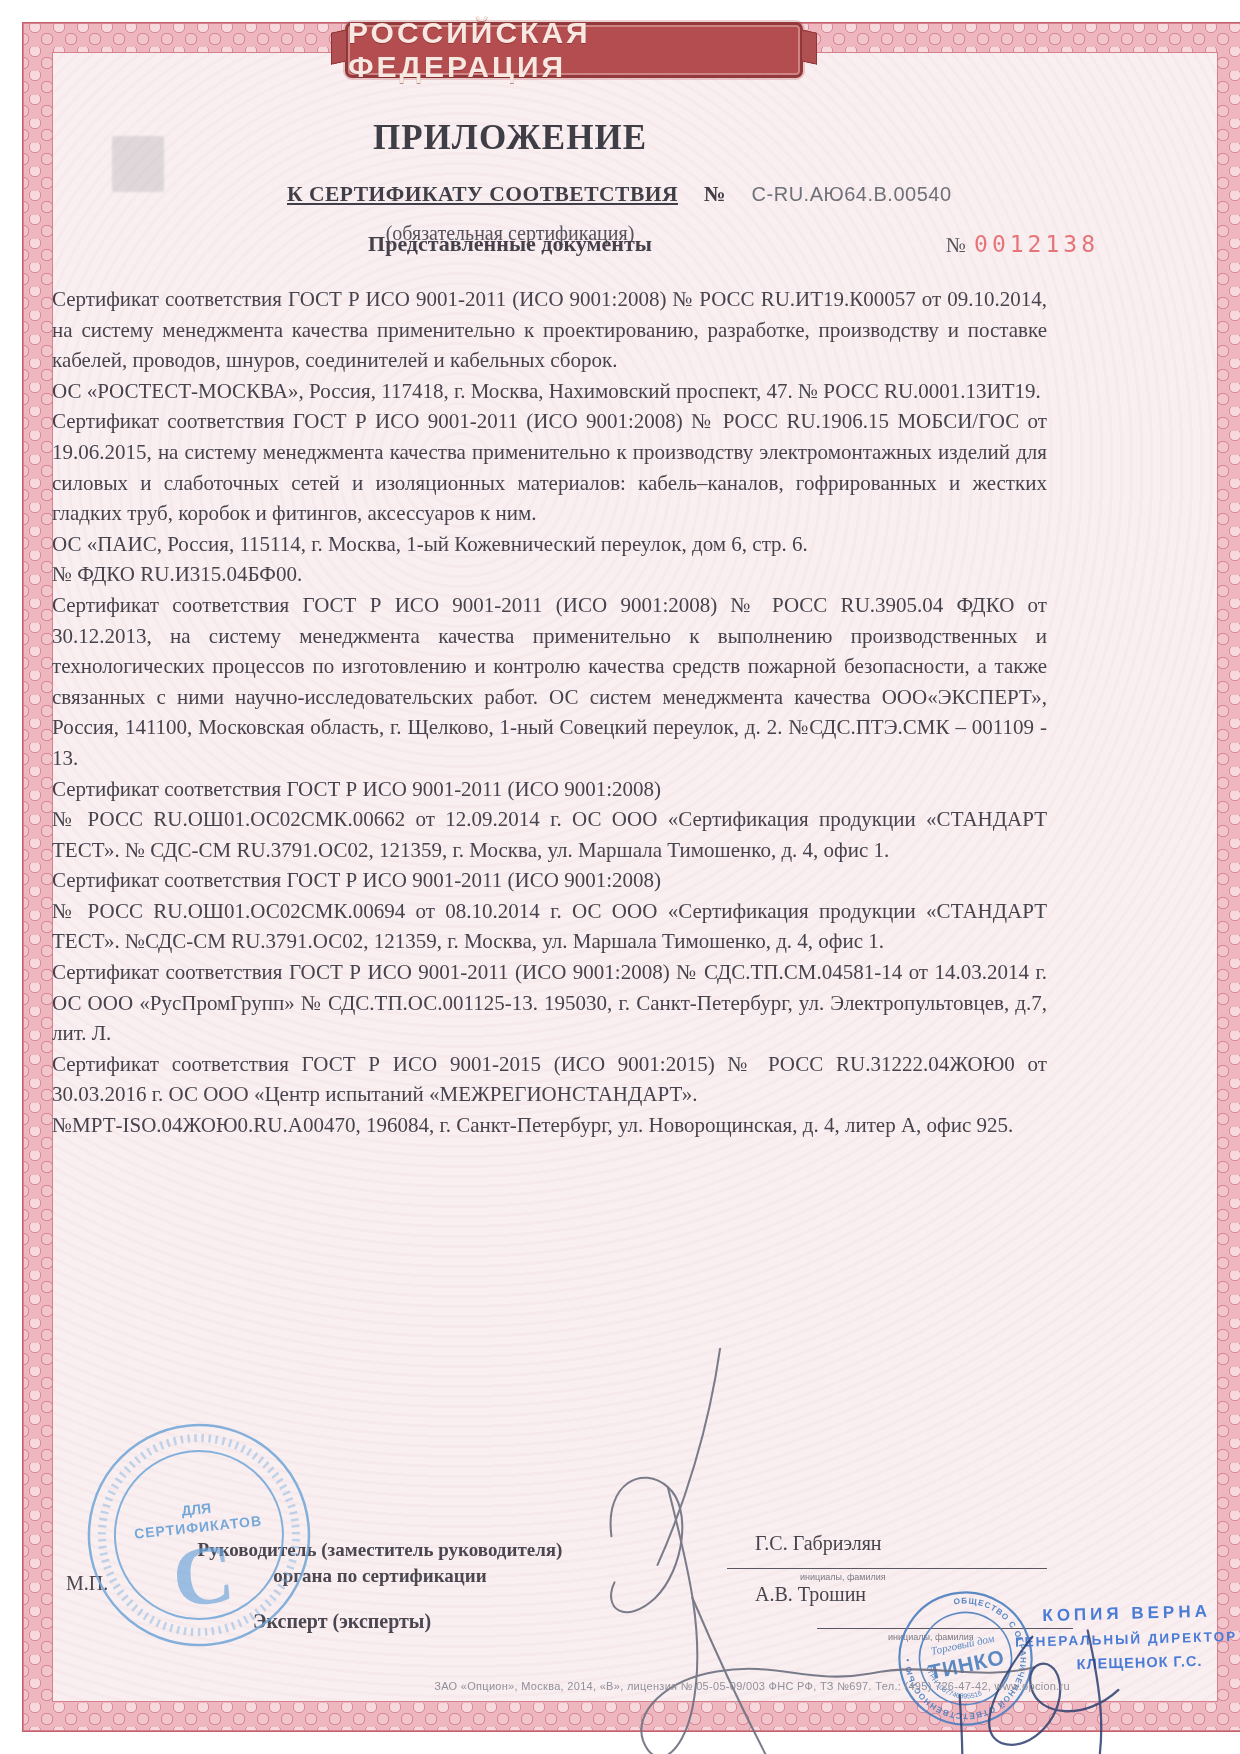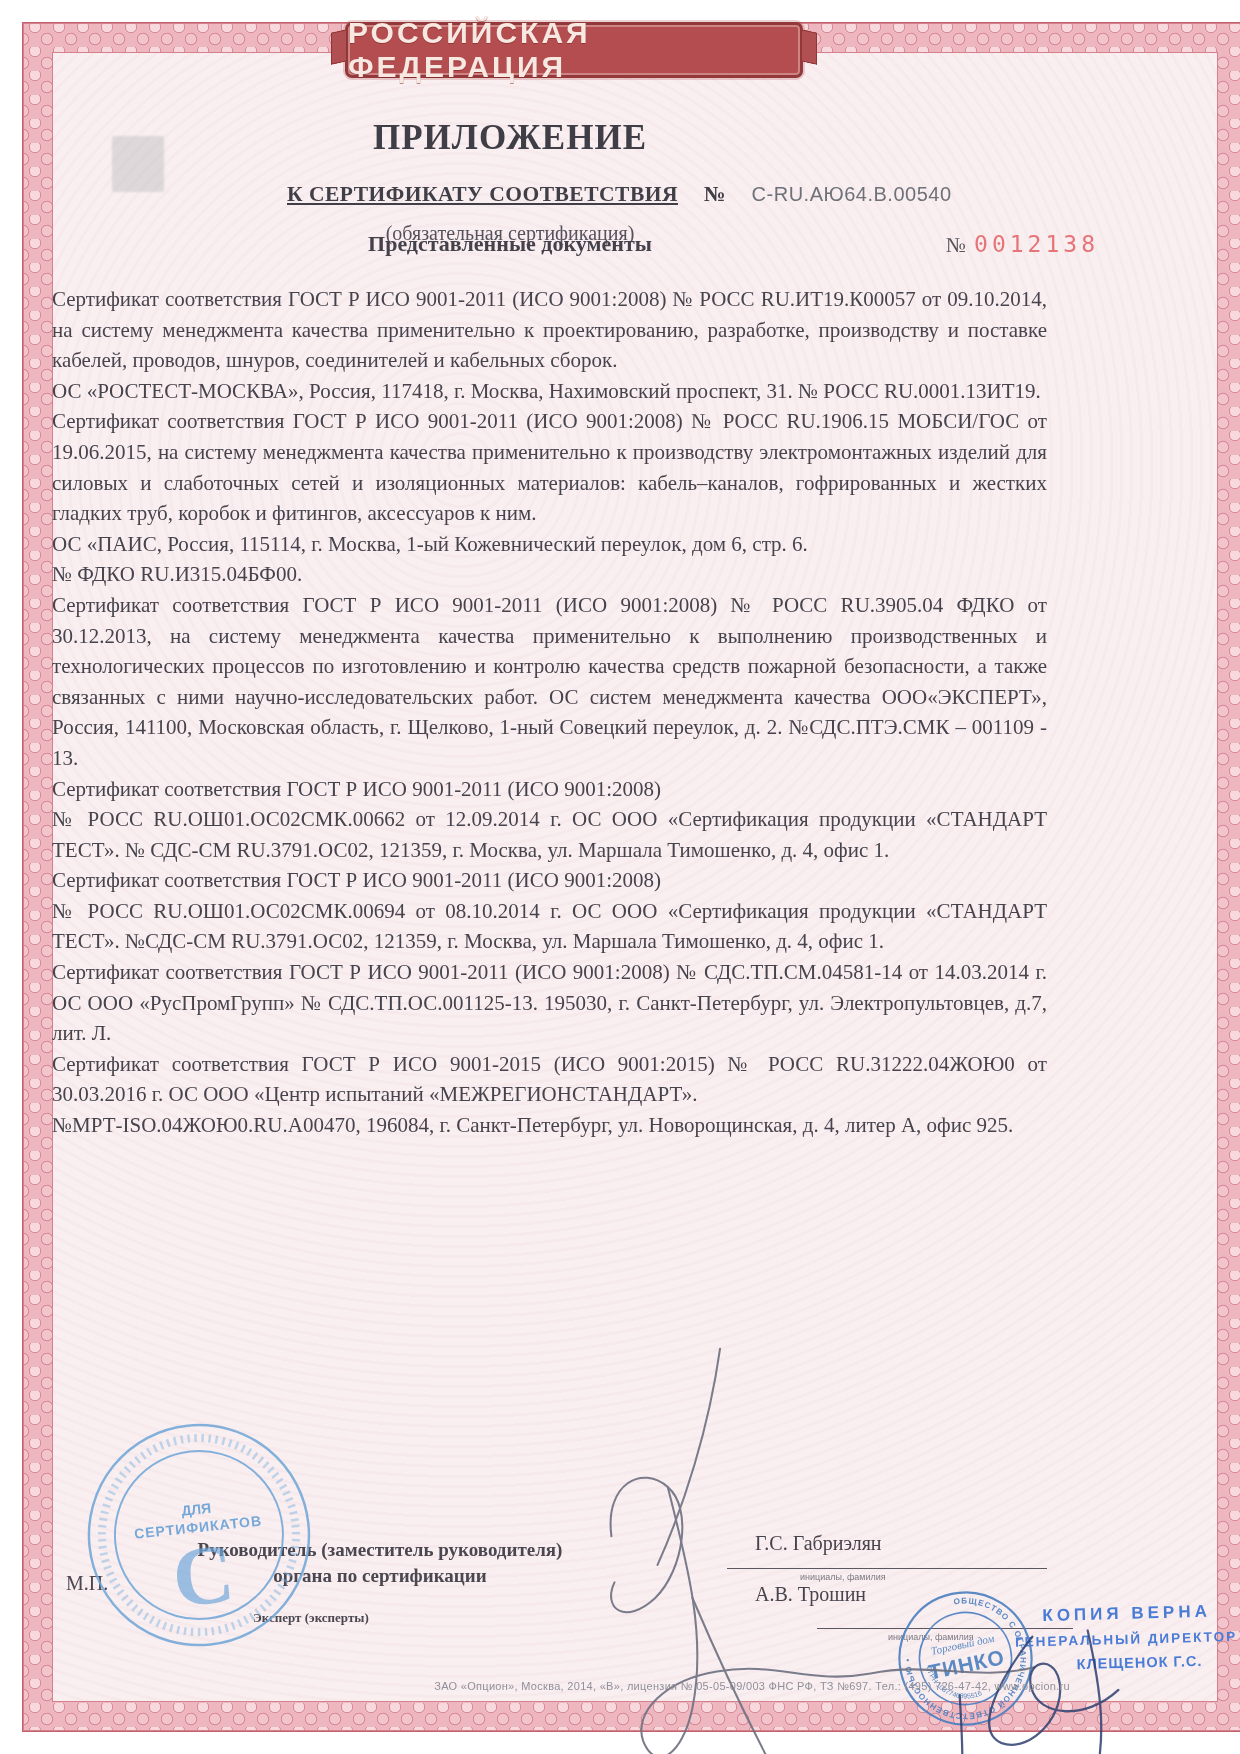--- a/index.html
+++ b/index.html
@@ -51,21 +51,21 @@
     letter-spacing:4px;opacity:.9;}
 
   
   .body-text{position:absolute;left:52px;top:284px;width:995px;}
   .body-text p{margin:0;text-align:justify;font-size:21px;line-height:30.6px;color:#46434c;}
 
   
   .role-label{position:absolute;left:170px;top:1537px;width:420px;text-align:center;
     font-weight:bold;font-size:19px;line-height:26px;color:#4a4750;}
   .mp-label{position:absolute;left:66px;top:1572px;font-weight:normal;font-size:20px;color:#4a4750;}
-  .expert-label{position:absolute;left:253px;top:1610px;font-weight:bold;font-size:13px;color:#4a4750;}
+  .expert-label{position:absolute;left:253px;top:1610px;font-weight:bold;font-size:20px;color:#4a4750;}
   .head-name{position:absolute;left:755px;top:1532px;font-size:20px;color:#46434c;}
   .sig-line-1{position:absolute;left:727px;top:1568px;width:320px;border-top:1.5px solid #5a5760;}
   .sig-hint-1{position:absolute;left:800px;top:1572px;font-size:9px;color:#7c7983;font-family:"Liberation Sans", sans-serif;}
   .expert-name{position:absolute;left:755px;top:1583px;font-size:20px;color:#46434c;}
   .sig-line-2{position:absolute;left:817px;top:1628px;width:256px;border-top:1.5px solid #5a5760;}
   .sig-hint-2{position:absolute;left:888px;top:1632px;font-size:9px;color:#7c7983;font-family:"Liberation Sans", sans-serif;}
 
   
   .stamp-left{position:absolute;left:82px;top:1418px;width:235px;height:235px;
     transform:rotate(-6deg);opacity:.85;}
@@ -111,21 +111,21 @@
       <div class="docs-label">Представленные документы</div>
     </div>
 
     <div class="serial">
       <span class="serial-sign">№</span>
       <span class="serial-digits">0012138</span>
     </div>
 
     <div class="body-text">
         <p>Сертификат соответствия ГОСТ Р ИСО 9001-2011 (ИСО 9001:2008) № РОСС RU.ИТ19.К00057 от 09.10.2014, на систему менеджмента качества применительно к проектированию, разработке, производству и поставке кабелей, проводов, шнуров, соединителей и кабельных сборок.</p>
-        <p>ОС «РОСТЕСТ-МОСКВА», Россия, 117418, г. Москва, Нахимовский проспект, 31.  № РОСС RU.0001.13ИТ19.</p>
+        <p>ОС «РОСТЕСТ-МОСКВА», Россия, 117418, г. Москва, Нахимовский проспект, 47.  № РОСС RU.0001.13ИТ19.</p>
         <p>Сертификат соответствия ГОСТ Р ИСО 9001-2011 (ИСО 9001:2008) № РОСС RU.1906.15 МОБСИ/ГОС от 19.06.2015, на систему менеджмента качества применительно к производству электромонтажных изделий для силовых и слаботочных сетей и изоляционных материалов: кабель–каналов, гофрированных и жестких гладких труб, коробок и фитингов, аксессуаров к ним.</p>
         <p>ОС «ПАИС, Россия, 115114, г. Москва, 1-ый Кожевнический переулок, дом 6, стр. 6.</p>
         <p>№ ФДКО RU.И315.04БФ00.</p>
         <p>Сертификат соответствия ГОСТ Р ИСО 9001-2011 (ИСО 9001:2008) № РОСС RU.3905.04 ФДКО от 30.12.2013, на систему менеджмента качества применительно к выполнению производственных и технологических процессов по изготовлению и контролю качества средств пожарной безопасности, а также связанных с ними научно-исследовательских работ. ОС систем менеджмента качества ООО«ЭКСПЕРТ», Россия, 141100, Московская область, г. Щелково, 1-ный Совецкий переулок, д. 2. №СДС.ПТЭ.СМК – 001109 - 13.</p>
         <p>Сертификат соответствия ГОСТ Р ИСО 9001-2011 (ИСО 9001:2008)</p>
         <p>№ РОСС RU.ОШ01.ОС02СМК.00662 от 12.09.2014 г. ОС ООО «Сертификация продукции «СТАНДАРТ ТЕСТ».  № СДС-СМ RU.3791.ОС02, 121359, г. Москва, ул. Маршала Тимошенко, д. 4, офис 1.</p>
         <p>Сертификат соответствия ГОСТ Р ИСО 9001-2011 (ИСО 9001:2008)</p>
         <p>№ РОСС RU.ОШ01.ОС02СМК.00694 от 08.10.2014 г. ОС ООО «Сертификация продукции «СТАНДАРТ ТЕСТ».  №СДС-СМ RU.3791.ОС02, 121359, г. Москва, ул. Маршала Тимошенко, д. 4, офис 1.</p>
         <p>Сертификат соответствия ГОСТ Р ИСО 9001-2011 (ИСО 9001:2008) № СДС.ТП.СМ.04581-14 от 14.03.2014 г.  ОС ООО «РусПромГрупп»  № СДС.ТП.ОС.001125-13. 195030, г. Санкт-Петербург, ул. Электропультовцев, д.7, лит. Л.</p>
         <p>Сертификат соответствия ГОСТ Р ИСО 9001-2015 (ИСО 9001:2015) № РОСС RU.31222.04ЖОЮ0 от 30.03.2016 г. ОС ООО «Центр испытаний «МЕЖРЕГИОНСТАНДАРТ».</p>

